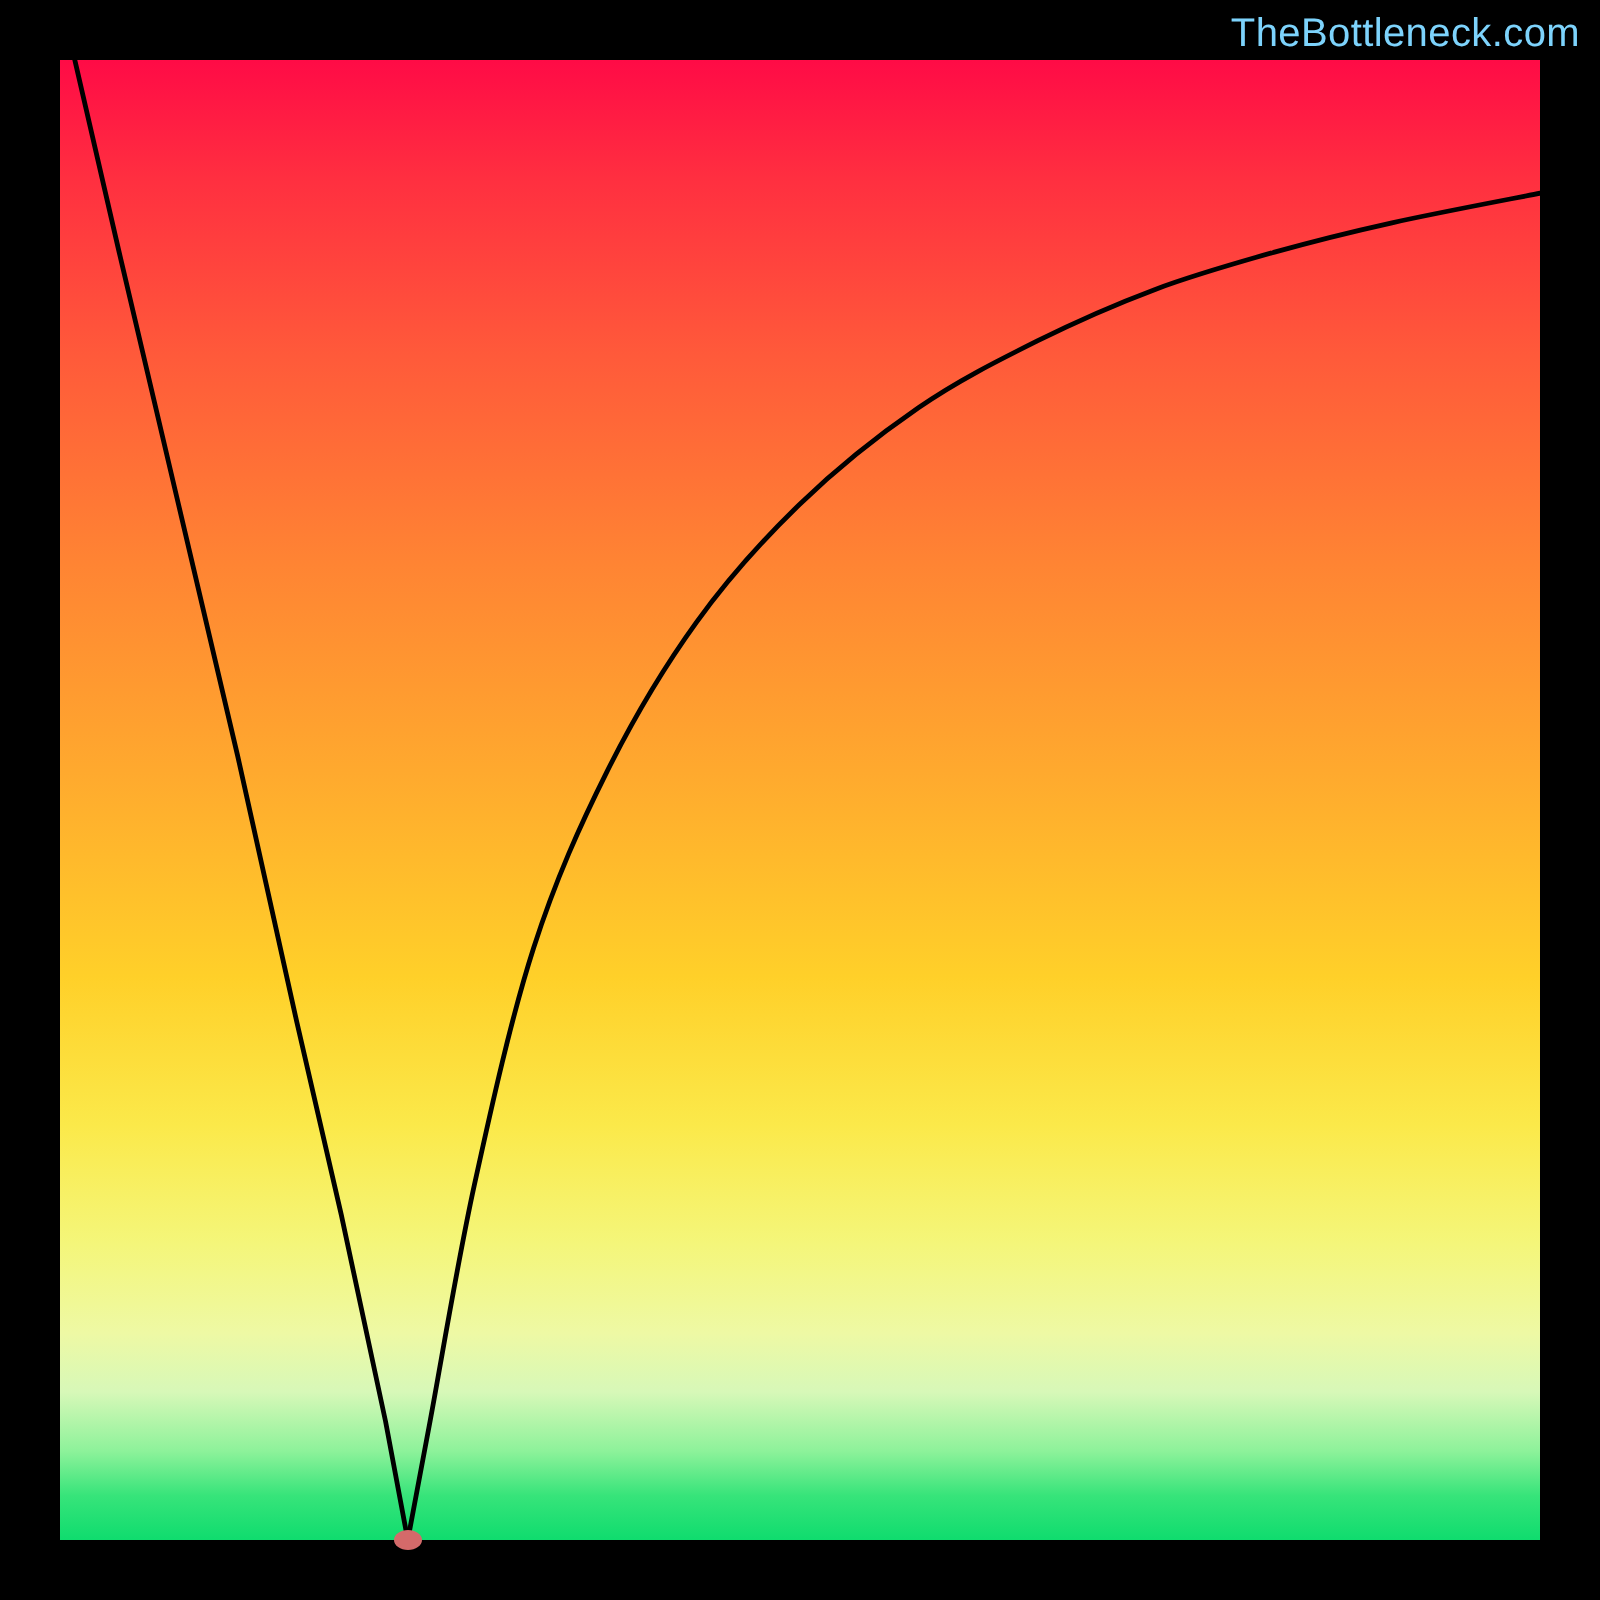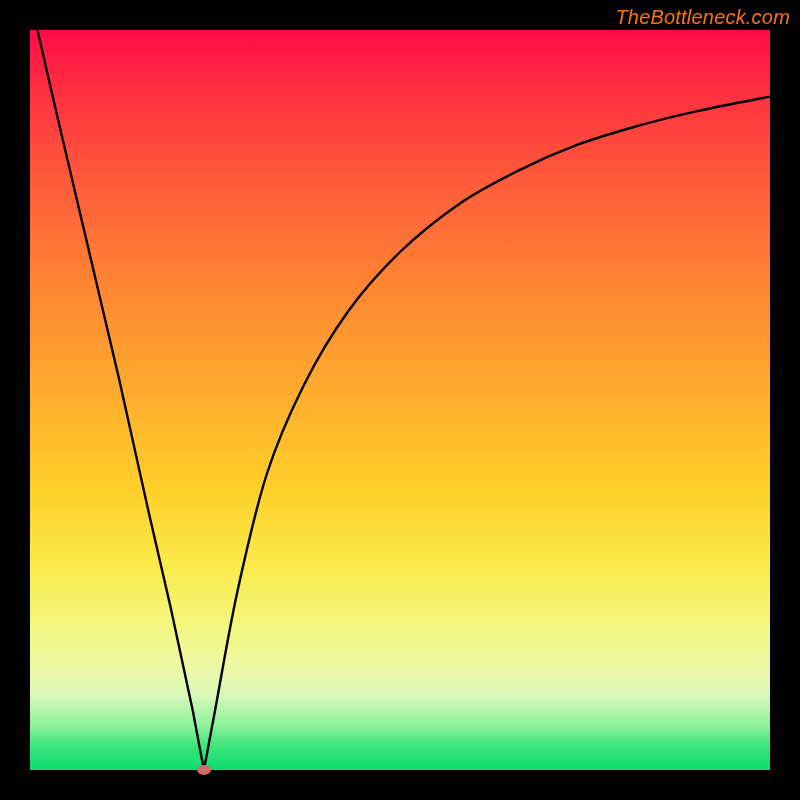--- a/index.html
+++ b/index.html
@@ -47,26 +47,25 @@
     left: 30px;
     top: 30px;
     width: 740px;
     height: 740px;
     pointer-events: none;
   }
   .watermark {
     position: absolute;
     top: 6px;
     right: 10px;
-    color: #f97316;
+    color: #7dd3fc;
     font-size: 20px;
     font-weight: 500;
     letter-spacing: 0.2px;
     user-select: none;
-    font-style: italic;
   }
   .marker {
     position: absolute;
     width: 14px;
     height: 10px;
     background: #d46a6a;
     border-radius: 50%;
     transform: translate(-50%, -50%);
   }
 </style>

